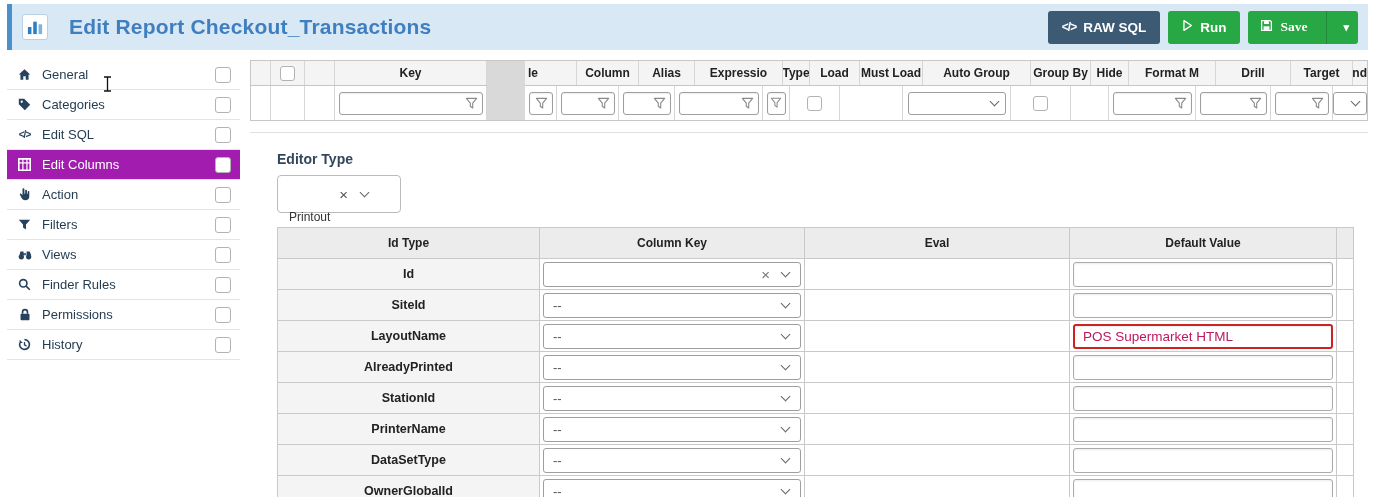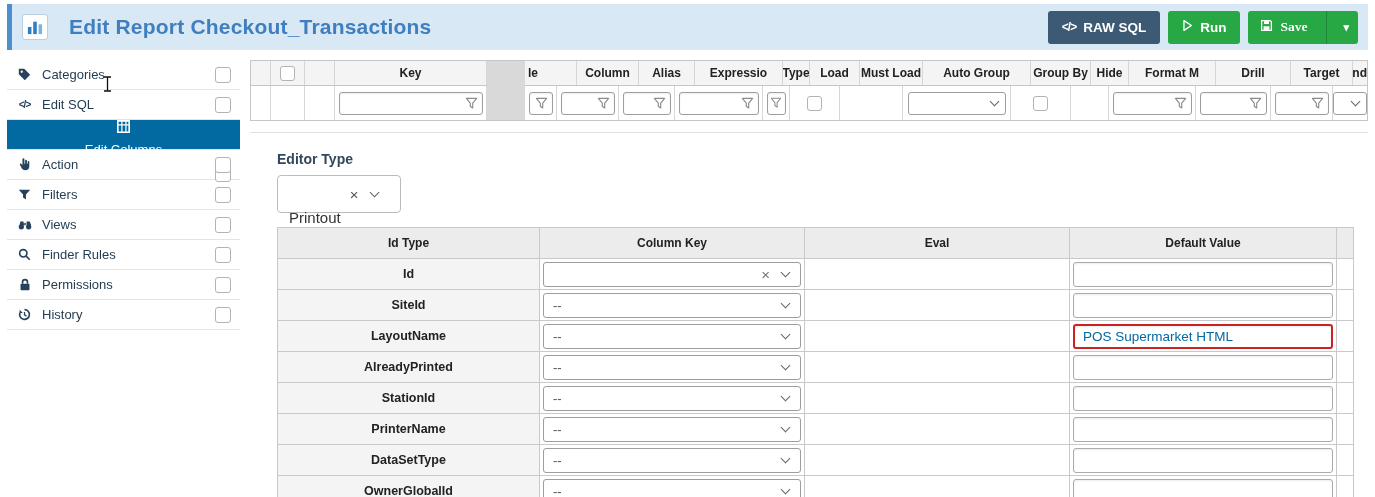--- a/index.html
+++ b/index.html
@@ -39,21 +39,21 @@
   
   .sb-row { height:30px; display:flex; align-items:center; gap:9px; padding:0 9px;
     border-bottom:1px solid #e4e4e4; font-size:13px; color:#253d52; cursor:pointer; }
   .sb-setup { background:#cfe2f4; }
   .sb-setup .sb-label { font-weight:normal; }
   .sb-icon { width:17px; display:flex; align-items:center; justify-content:center; flex:none; }
   .sb-label { white-space:nowrap; }
   .cb { appearance:none; -webkit-appearance:none; width:16px; height:16px; border:1px solid #b3b3b3;
     border-radius:3px; background:#fff; margin:0; cursor:pointer; flex:none; }
   .sb-row .cb { margin-left:auto; }
-  .sb-selected { background:#0369a1; color:#fff;flex-direction:column; }
+  .sb-selected { background:#a21caf; color:#fff; }
   .setup-circle { width:15px; height:15px; border-radius:50%; background:#1778c8;
     display:flex; align-items:center; justify-content:center; }
   .chev-left { width:5px; height:5px; border-left:2px solid #fff; border-bottom:2px solid #fff;
     transform:rotate(45deg); margin-left:2px; }
 
   
   .colgrid { border:1px solid #c6c6c6; position:relative; width:100%; background:#fff; }
   .g-row { display:flex; width:100%; }
   .g-row.hdr { height:25px; background:#f4f4f4; border-bottom:1px solid #c6c6c6; }
   .g-row.flt { height:34px; background:#fff; }
@@ -72,36 +72,36 @@
   .chev { width:7px; height:7px; border-right:1.6px solid #666; border-bottom:1.6px solid #666;
     transform:rotate(45deg); margin-top:-3px; flex:none; }
 
   .section-divider { border-top:1px solid #e0e0e0; margin-top:11px; }
 
   
   .editor { padding-left:27px; }
   .editor-type-label { font-size:14px; font-weight:bold; color:#32475c; margin:18px 0 8px; }
   .chip-box { width:124px; height:38px; border:1px solid #bbb; border-radius:4px; background:#fff;
     display:flex; align-items:center; padding:0 11px; gap:9px; cursor:pointer; }
-  .chip-text { font-size:15px; color:#333;margin-top:46px; }
+  .chip-text { font-size:12px; color:#333;margin-top:46px; }
   .chip-clear { font-size:15px; color:#555; cursor:pointer; line-height:1; }
   .chip-box .chev { margin-left:4px; }
 
   table.editor-table { border-collapse:collapse; margin-top:14px; table-layout:fixed; }
   .editor-table th, .editor-table td { border:1px solid #c9c9c9; height:30px; padding:8px; overflow:hidden; }
   .editor-table th { background:#ececec; font-size:12px; font-weight:bold; color:#222; text-align:center; }
   td.idtype { background:#f4f4f4; font-weight:bold; font-size:12.5px; text-align:center; color:#222; }
   td.ctrl { padding:0 3px; background:#fff; }
   .dd { height:25px; border:1px solid #9e9e9e; border-radius:3px; background:#fff;
     display:flex; align-items:center; justify-content:space-between; padding:0 11px 0 9px;
     font-size:13px; color:#555; cursor:pointer; }
   .dd-right { display:flex; align-items:center; gap:12px; margin-left:auto; }
   .dd-clear { font-size:15px; color:#777; line-height:1; cursor:pointer; }
   .dv-input { width:100%; height:25px; border:1px solid #ababab; border-radius:3px; padding:0 8px;
-    font-size:13.5px; color:#0369a1; font-family:inherit; box-shadow:inset 0 1px 2px rgba(0,0,0,.08);
+    font-size:13.5px; color:#be185d; font-family:inherit; box-shadow:inset 0 1px 2px rgba(0,0,0,.08);
     background:#fff; }
   .dv-input.highlight { border:2px solid #cc2222; }
 
   
   .mouse-cursor { position:absolute; left:103px; top:76px; z-index:9; pointer-events:none; }
 </style>
 </head>
 <body>
 
 <header class="app-header">
@@ -140,20 +140,29 @@
     </div>
   </div>
 </header>
 
 <div class="content">
 
   <aside class="sidebar">
 
     <div class="sb-row">
       <span class="sb-icon">
+          <svg width="13" height="13" viewBox="0 0 16 16" fill="#27425c">
+            <path d="M8 1.5 15 8h-2v6.5H9.5V10h-3v4.5H3V8H1z"></path>
+          </svg>
+        </span>
+      <span class="sb-label">General</span>
+      <input type="checkbox" class="cb" style="">
+    </div>
+    <div class="sb-row">
+      <span class="sb-icon">
           <svg width="13" height="13" viewBox="0 0 16 16">
             <path d="M1 1h6.6L15 8.4 8.4 15 1 7.6z" fill="#27425c"></path>
             <circle cx="4.6" cy="4.6" r="1.4" fill="#fff"></circle>
           </svg>
         </span>
       <span class="sb-label">Categories</span>
       <input type="checkbox" class="cb" style="">
     </div>
     <div class="sb-row">
       <span class="sb-icon code-glyph" style="font-size:10px;color:#27425c;font-weight:bold">&lt;/&gt;</span>

